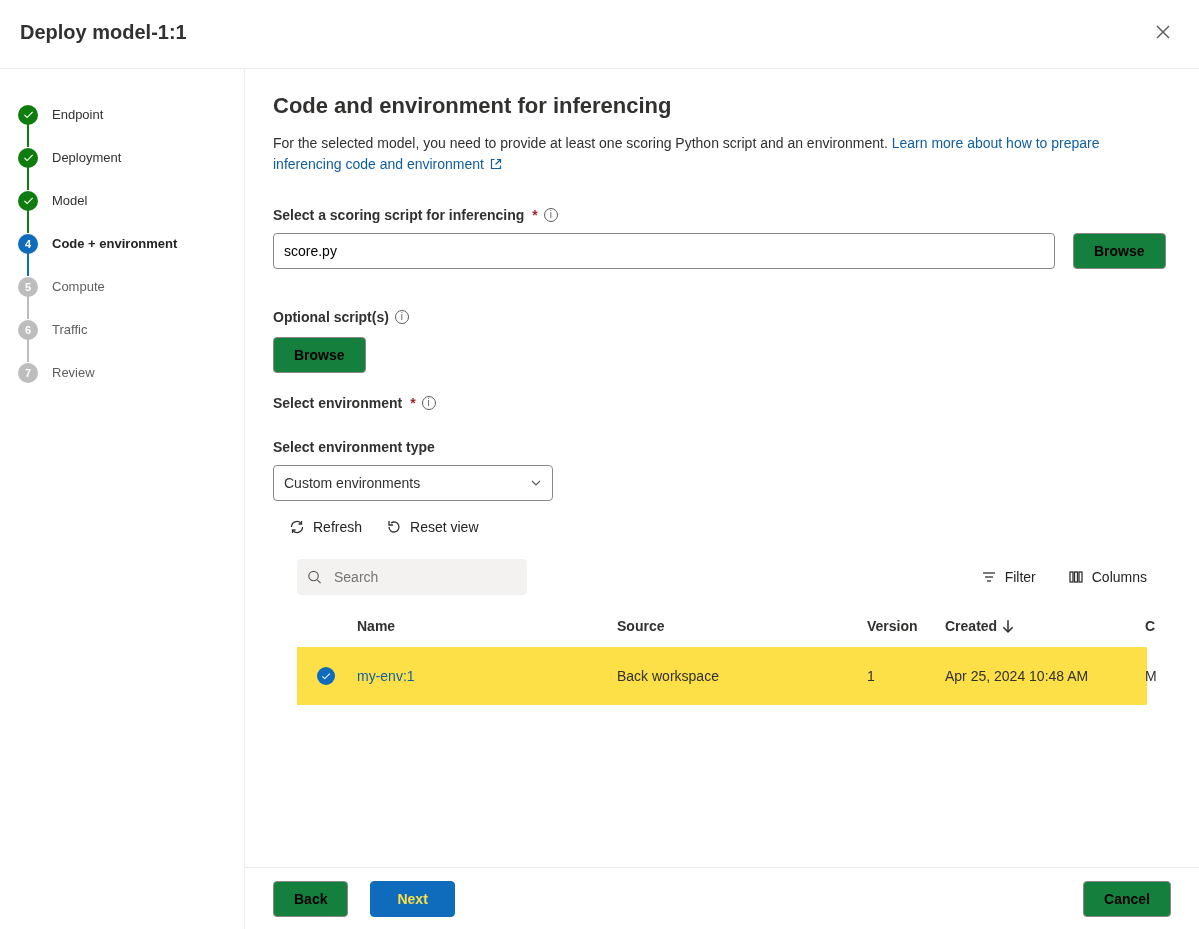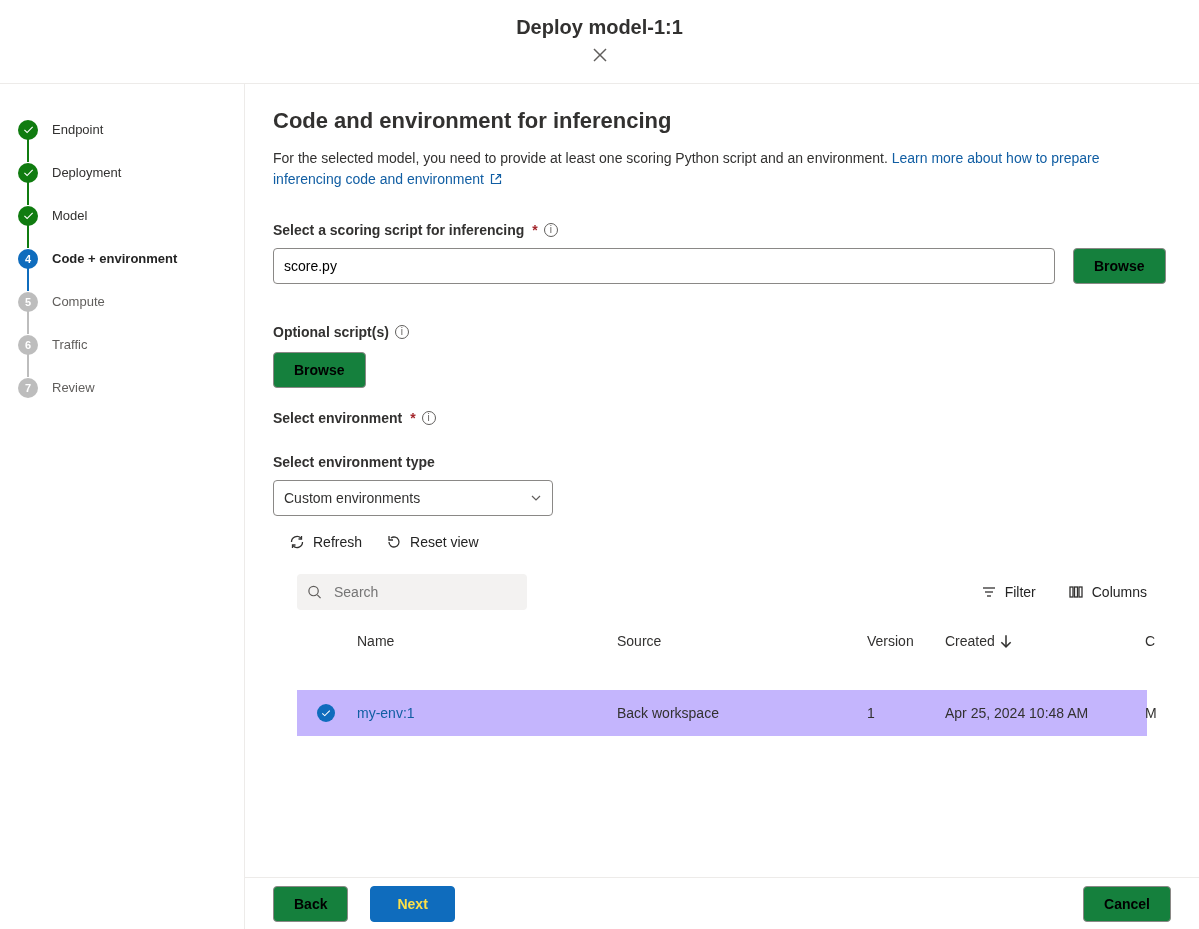--- a/index.html
+++ b/index.html
@@ -13,23 +13,22 @@
   .dialog {
     width: 1199px;
     height: 929px;
     display: flex;
     flex-direction: column;
   }
   .dialog-header {
     display: flex;
     align-items: center;
     justify-content: space-between;
-    padding: 16px 20px 12px 20px;
+    padding: 16px 20px 20px 20px;
     border-bottom: 1px solid #edebe9;
-    flex-direction: column;
   }
   .dialog-title {
     font-size: 20px;
     font-weight: 600;
   }
   .close-btn {
     width: 32px; height: 32px;
     border: none; background: none;
     cursor: pointer;
     display: flex; align-items: center; justify-content: center;
@@ -218,45 +217,44 @@
   .table {
     padding: 0 24px;
   }
   .thead, .trow {
     display: grid;
     grid-template-columns: 60px 260px 250px 78px 200px 40px;
     align-items: center;
   }
   .thead {
     height: 42px;
-    font-weight: 400;
+    font-weight: 700;
   }
   .th {
     display:flex; align-items:center; gap:4px;
     overflow:hidden; white-space:nowrap;
   }
   .sort-icon { width:14px; height:14px; }
   .trow {
-    height: 46px;
-    background: #c4b5fd;
-    margin-top: 28px;
+    height: 58px;
+    background: #fde047;
   }
   .sel-icon {
     width: 18px; height:18px; border-radius:50%;
     background:#0f6cbd;
     margin-left: 20px;
     display:flex; align-items:center; justify-content:center;
   }
   .sel-icon svg { width:10px; height:10px; fill:#fff; }
   .link-cell { color:#115ea3; cursor:pointer; }
   .overflow-cell { overflow:hidden; white-space:nowrap; }
 
   
   .dialog-footer {
-    height: 52px;
+    height: 62px;
     border-top: 1px solid #edebe9;
     display: flex;
     align-items: center;
     justify-content: space-between;
     padding: 0 28px;
   }
   .nav-btns { display:flex; gap:22px; }
 </style>
 </head>
 <body>

